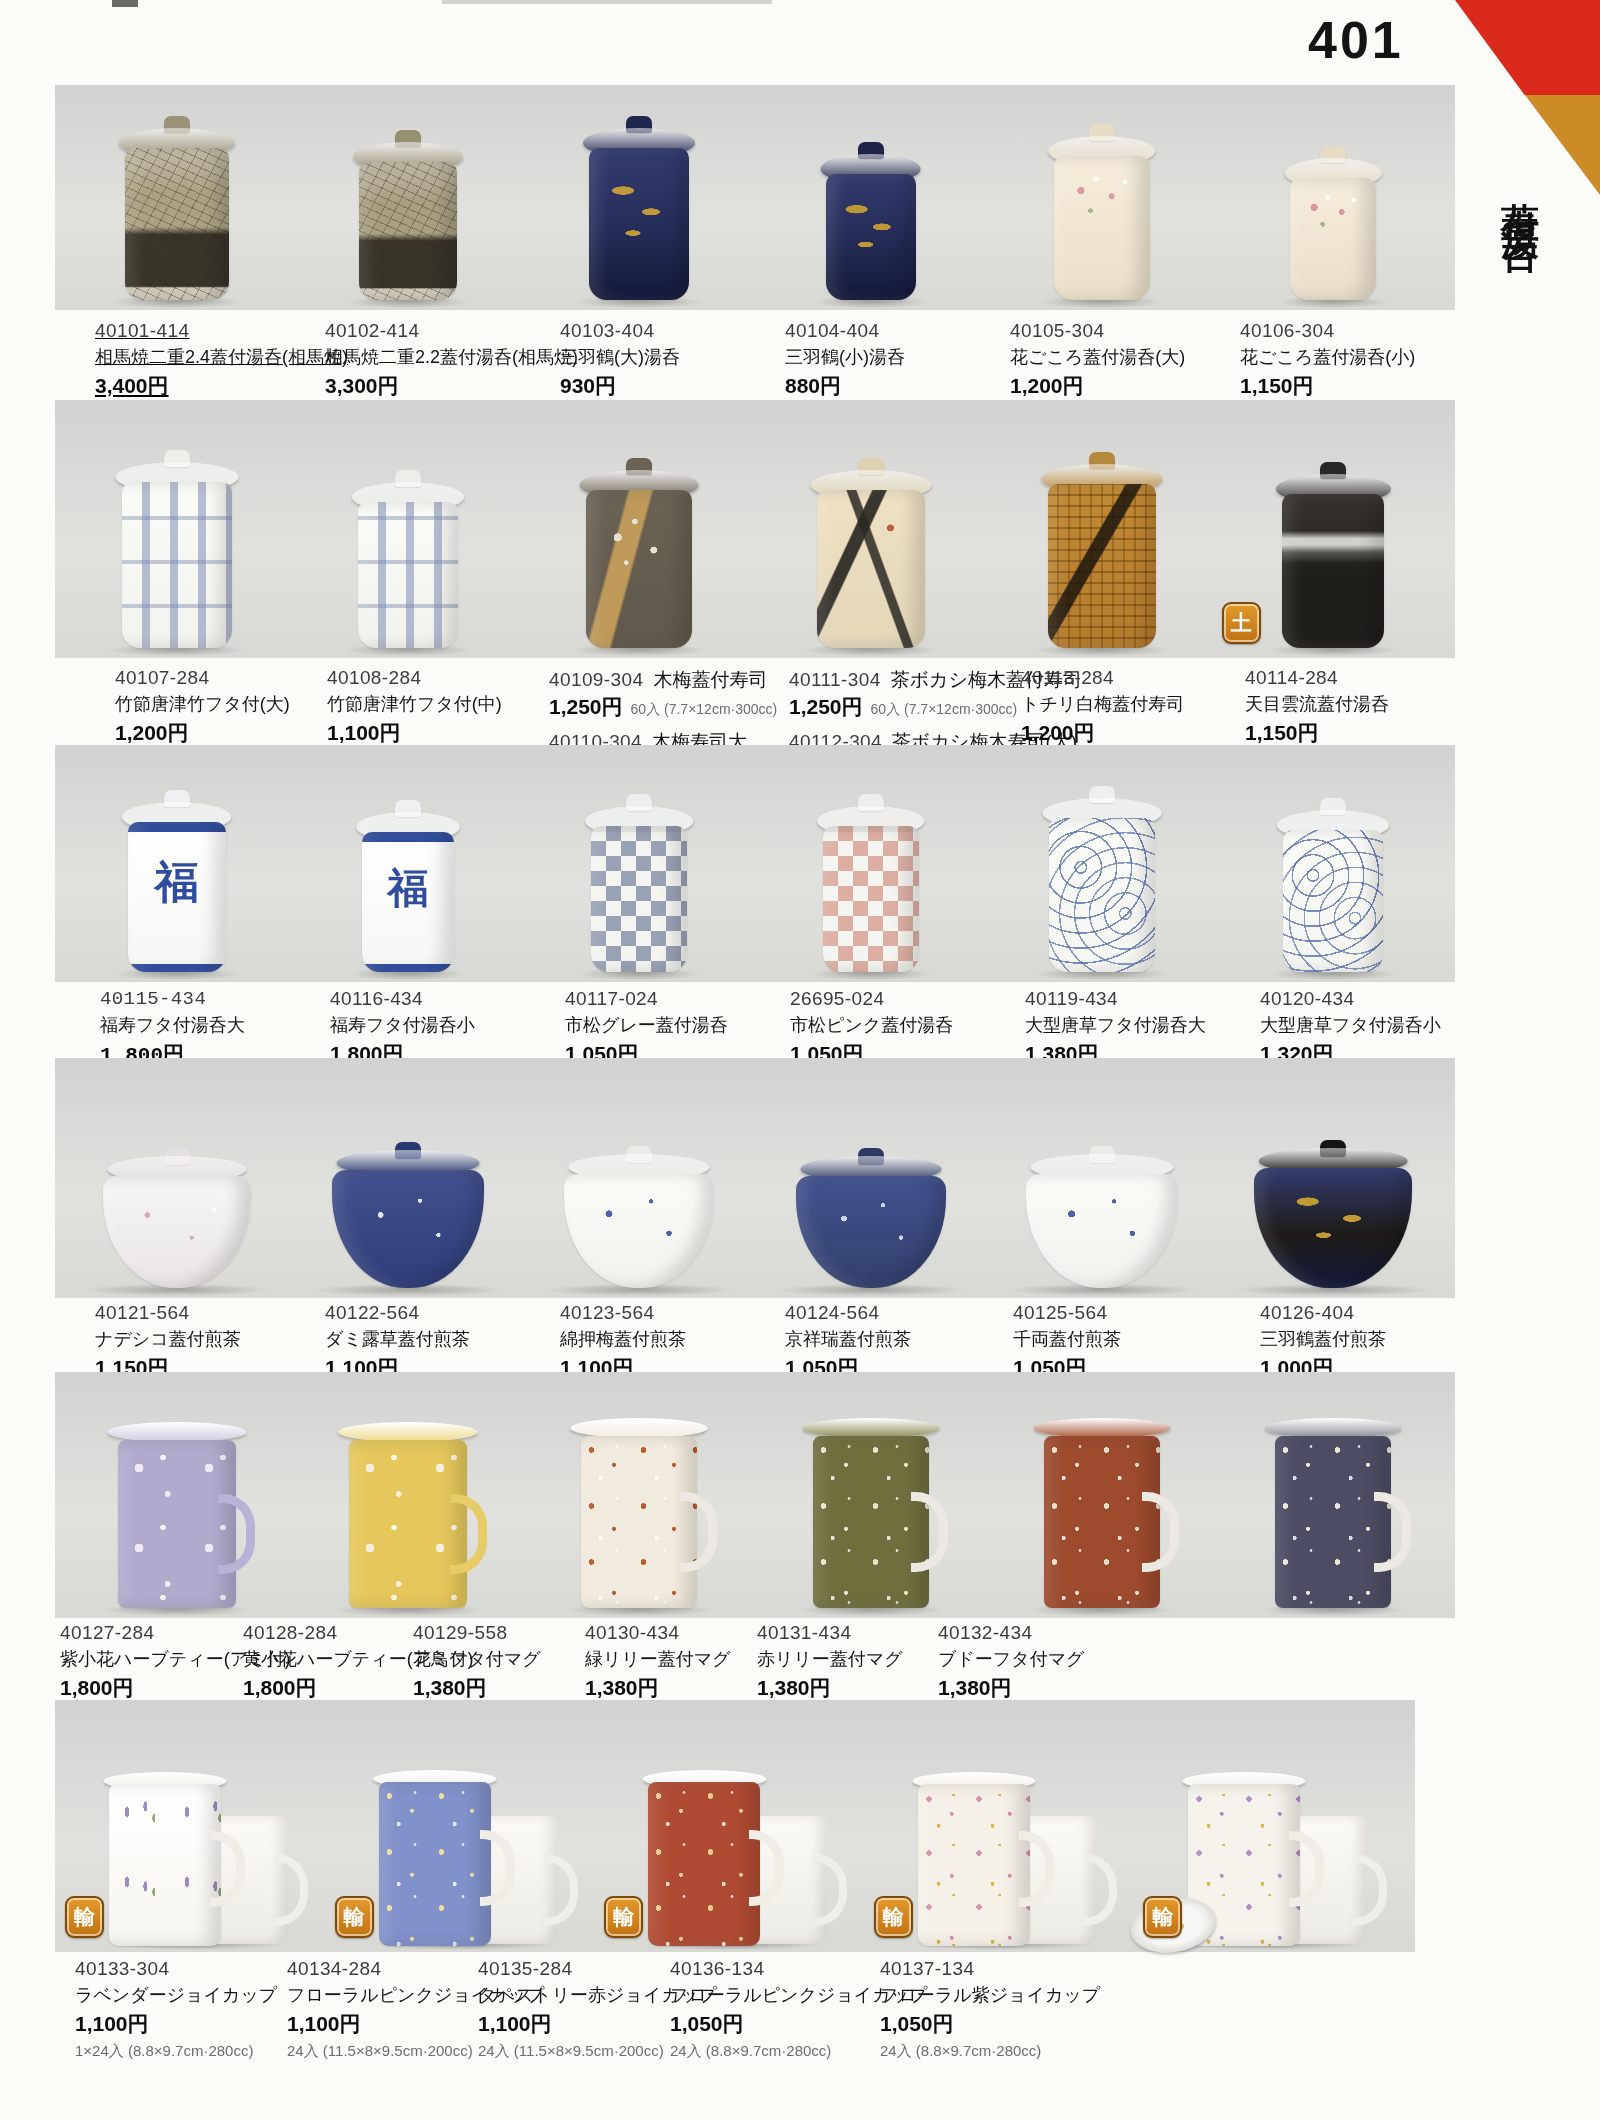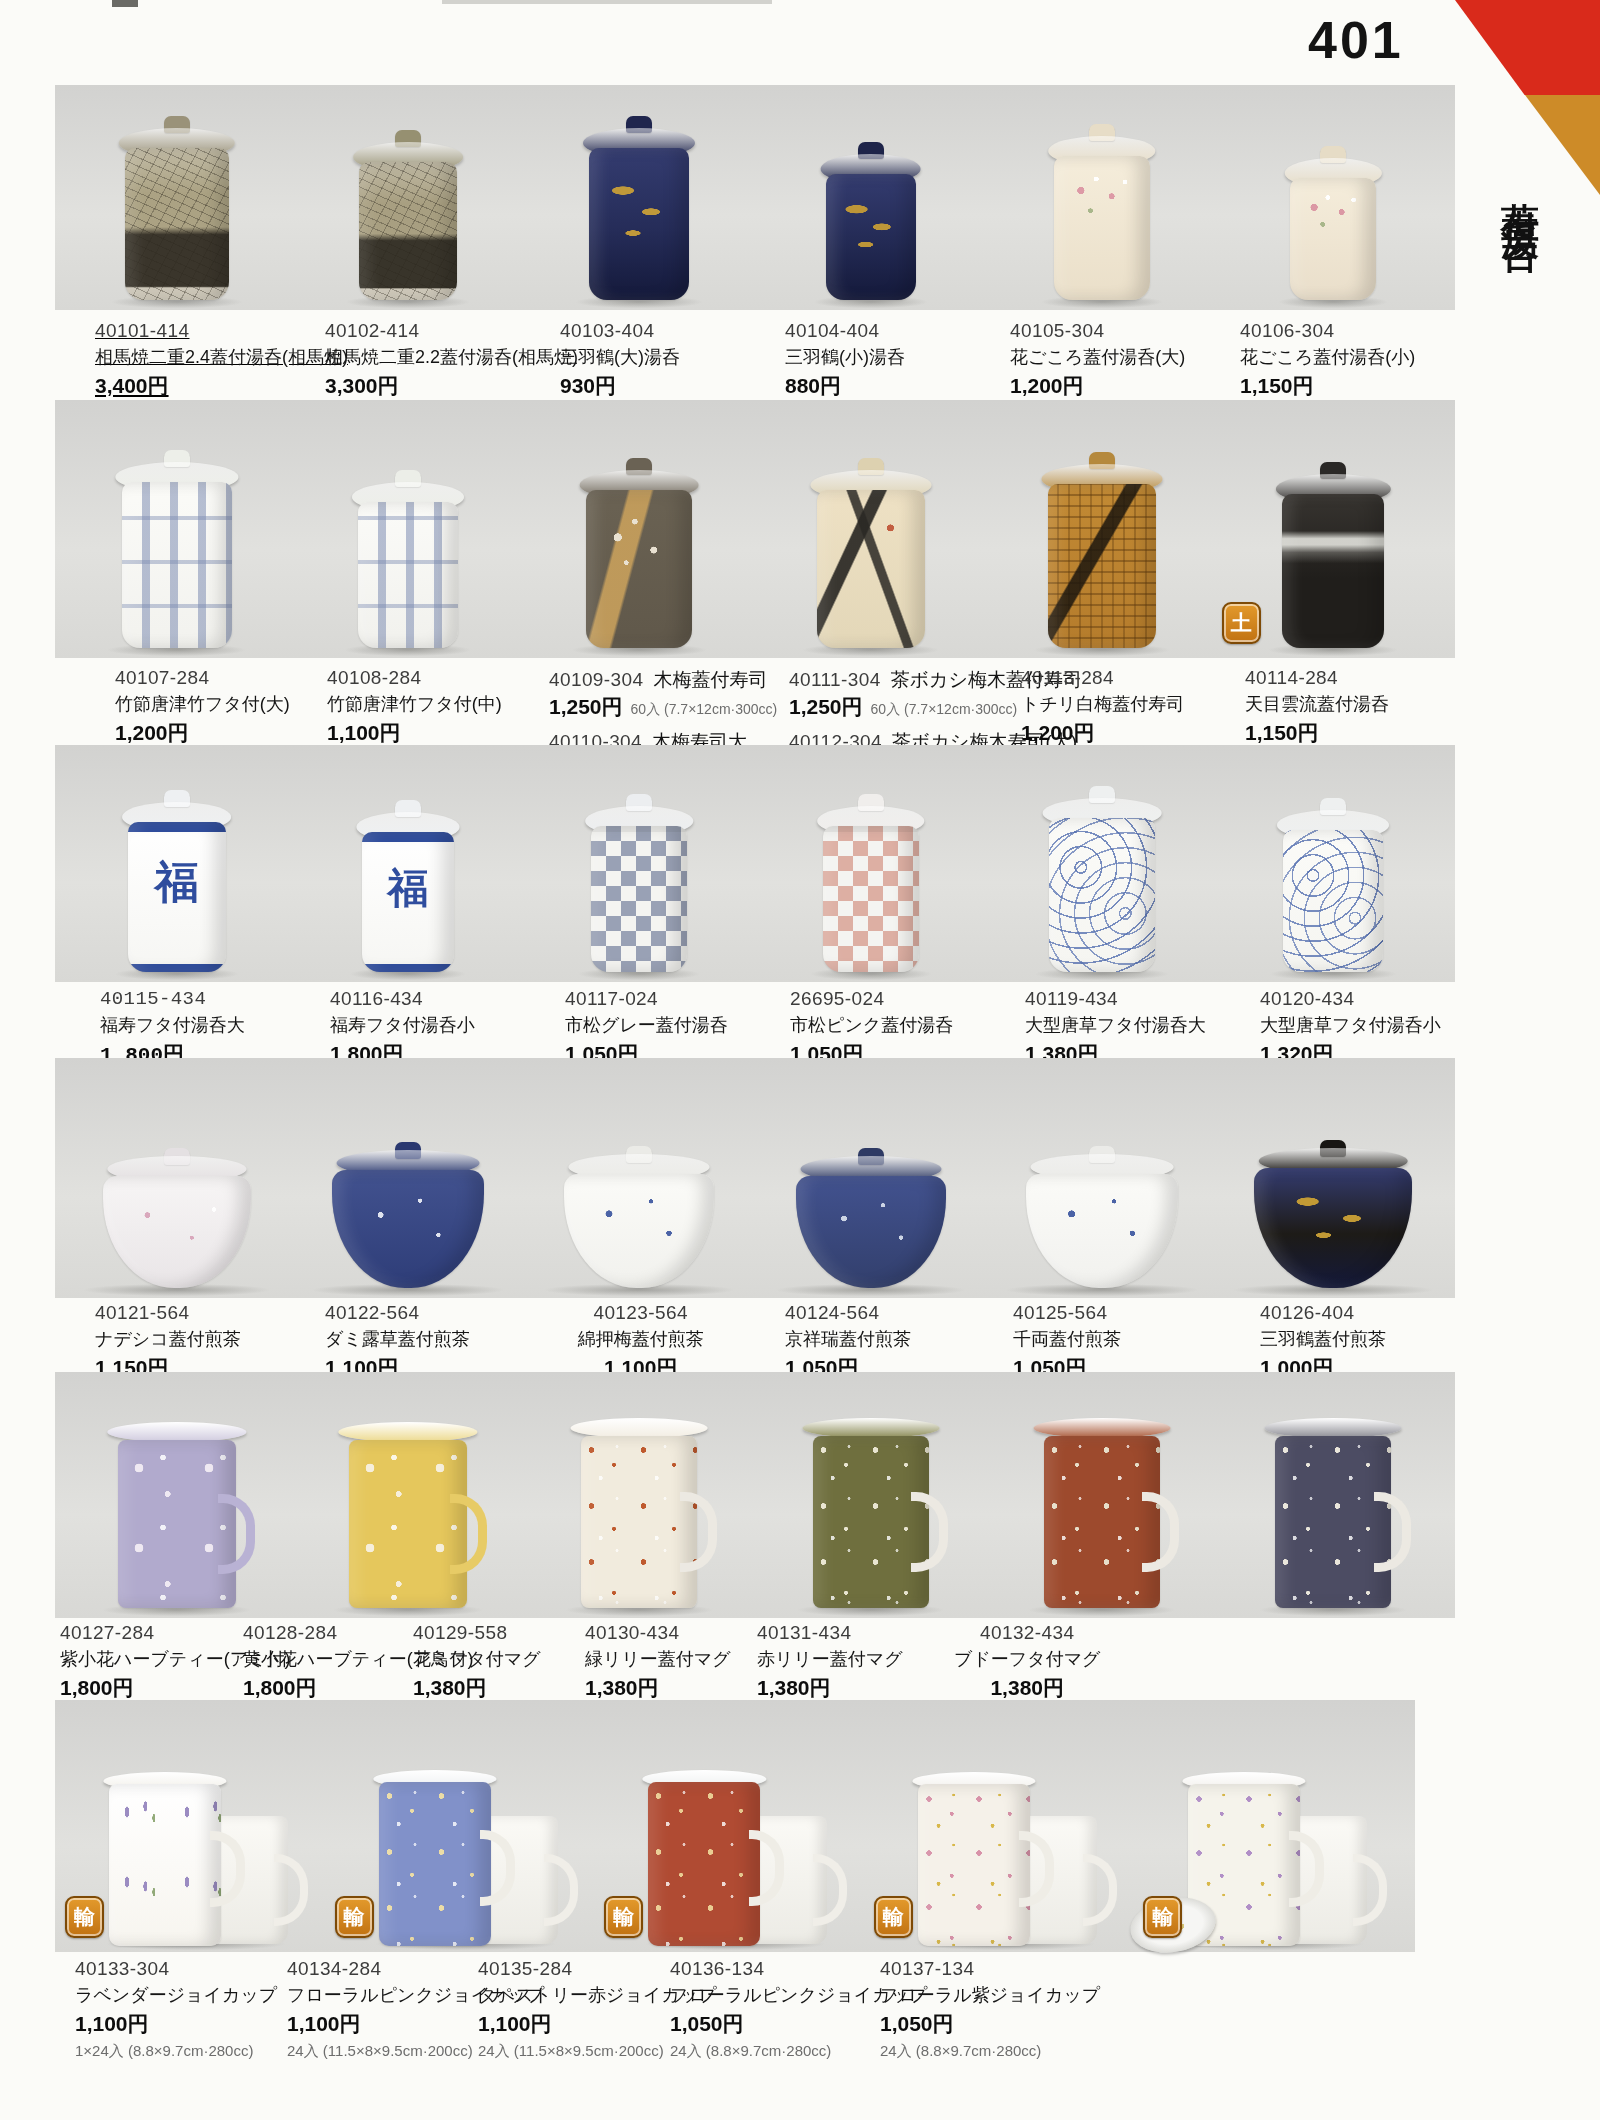--- a/index.html
+++ b/index.html
@@ -399,21 +399,21 @@
           <div class="name">ナデシコ蓋付煎茶</div>
           <div class="price">1,150円</div>
           <div class="spec">80入 (7.8×6.8cm·180cc)</div>
         </div>
         <div class="cell" style="left: 270px;">
           <div class="code">40122-564</div>
           <div class="name">ダミ露草蓋付煎茶</div>
           <div class="price">1,100円</div>
           <div class="spec">80入 (8.3×7.4cm·180cc)</div>
         </div>
-        <div class="cell" style="left: 505px; text-align: center;">
+        <div class="cell" style="left: 505px;">
           <div class="code">40123-564</div>
           <div class="name">綿押梅蓋付煎茶</div>
           <div class="price">1,100円</div>
           <div class="spec">80入 (8.3×7.4cm·180cc)</div>
         </div>
         <div class="cell" style="left: 730px;">
           <div class="code">40124-564</div>
           <div class="name">京祥瑞蓋付煎茶</div>
           <div class="price">1,050円</div>
           <div class="spec">80入 (8.2×7cm·180cc)</div>
@@ -505,21 +505,21 @@
           <div class="name">緑リリー蓋付マグ</div>
           <div class="price">1,380円</div>
           <div class="spec">1×60入 (8.3×9.1cm·280cc)</div>
         </div>
         <div class="cell" style="left: 702px;">
           <div class="code">40131-434</div>
           <div class="name">赤リリー蓋付マグ</div>
           <div class="price">1,380円</div>
           <div class="spec">1×60入 (8.3×9.1cm·280cc)</div>
         </div>
-        <div class="cell" style="left: 883px; text-align: center;">
+        <div class="cell" style="left: 883px;">
           <div class="code">40132-434</div>
           <div class="name">ブドーフタ付マグ</div>
           <div class="price">1,380円</div>
           <div class="spec">1×60入 (8.3×9.1cm·280cc)</div>
         </div>
       </div>
       <div class="strip" style="top: 1700px; height: 252px; width: 1360px;">
         <div class="pcell">
           <div class="cup" style="width: 185px; height: 200px;">
             <div class="shadow"></div>

